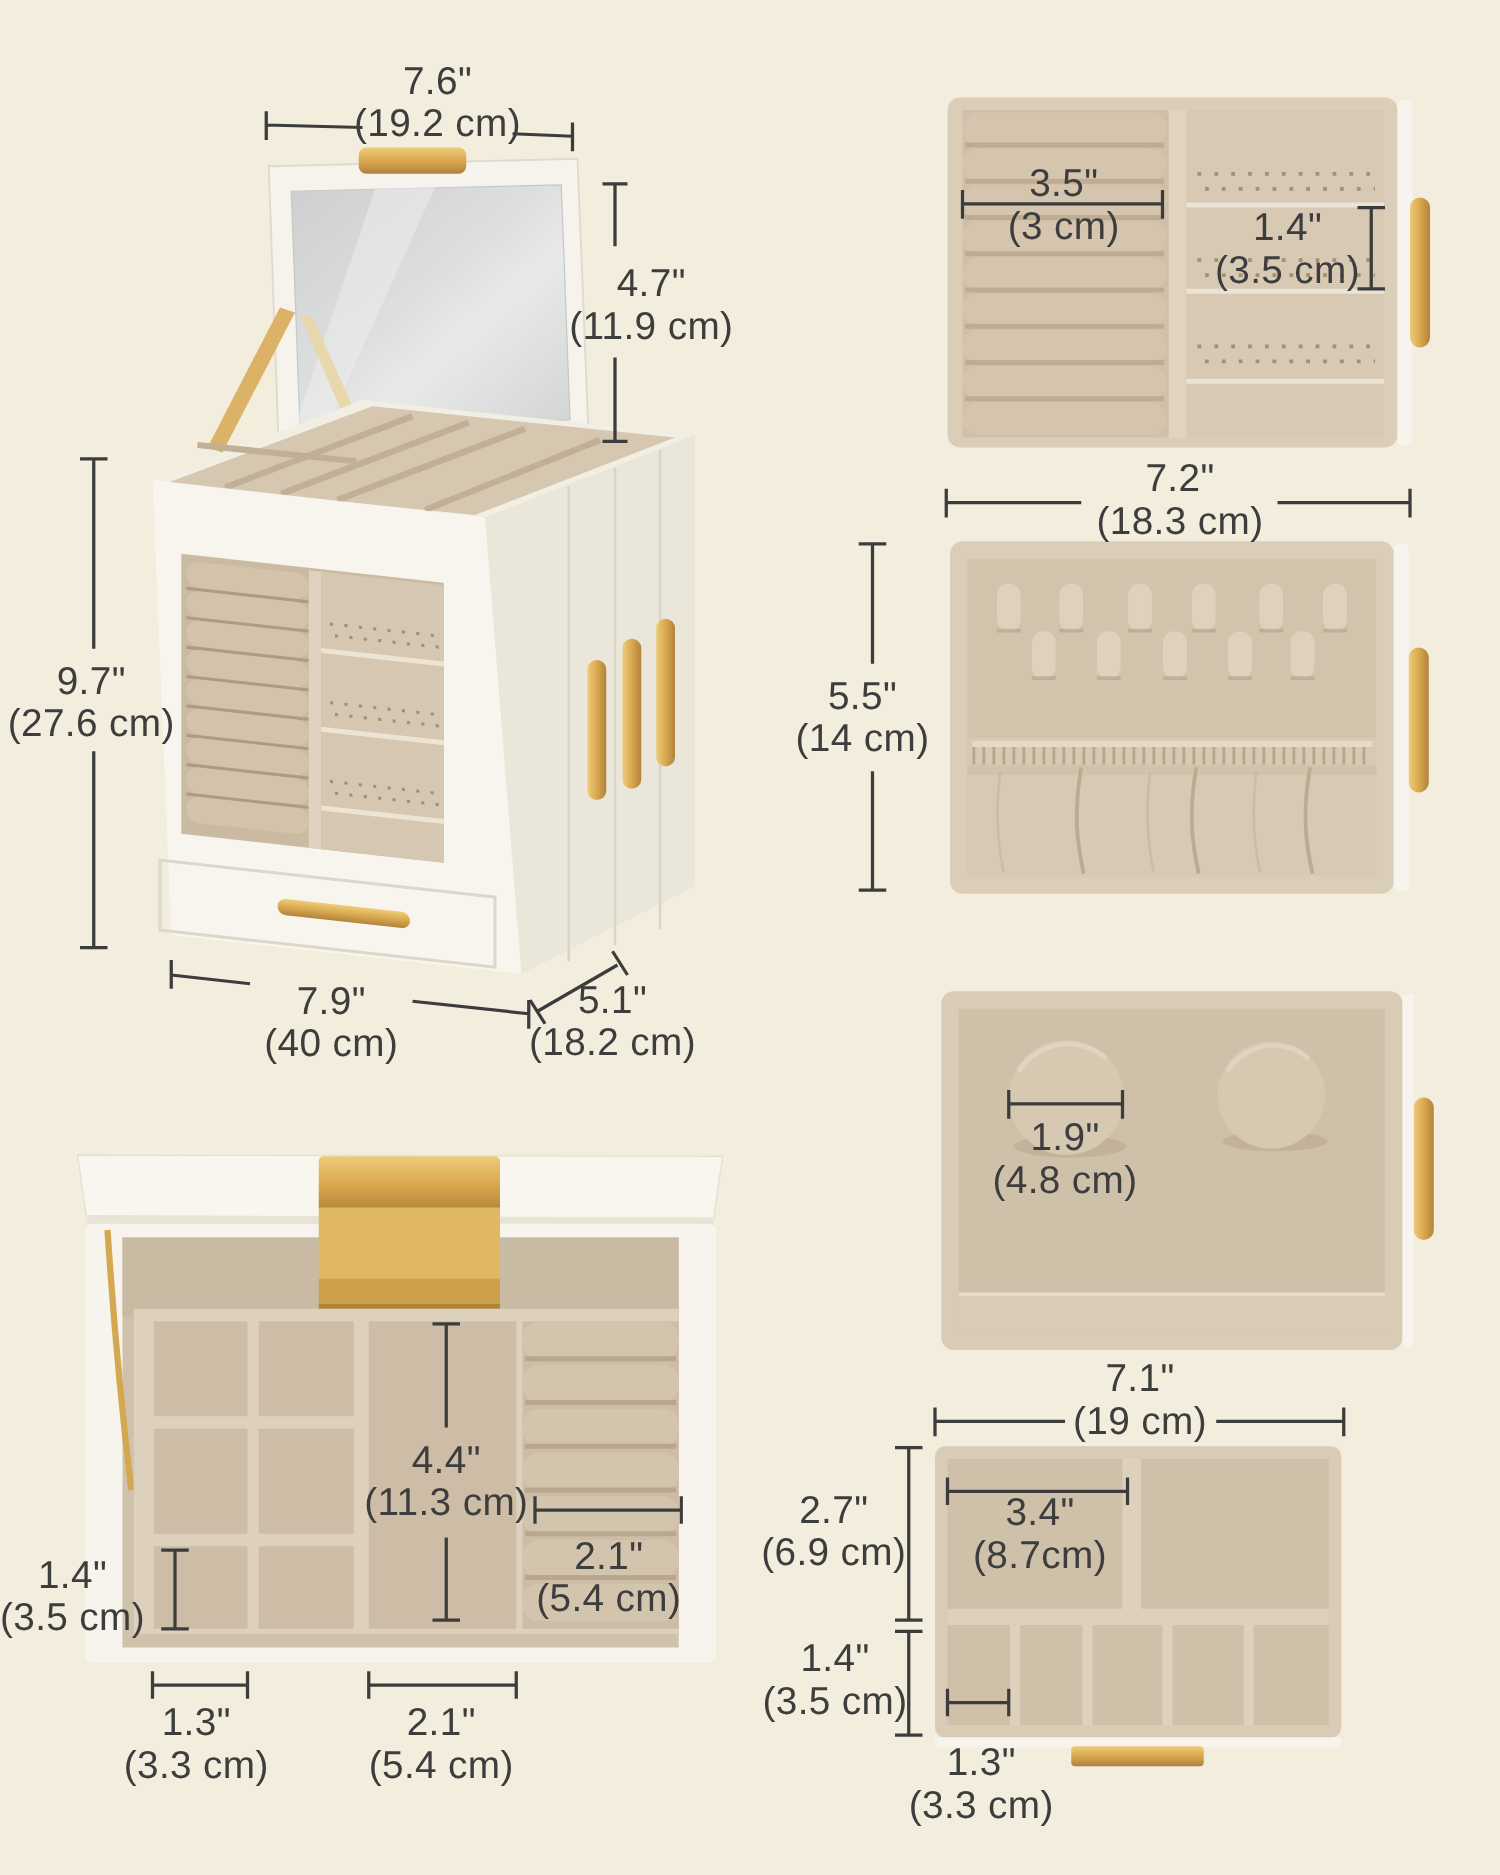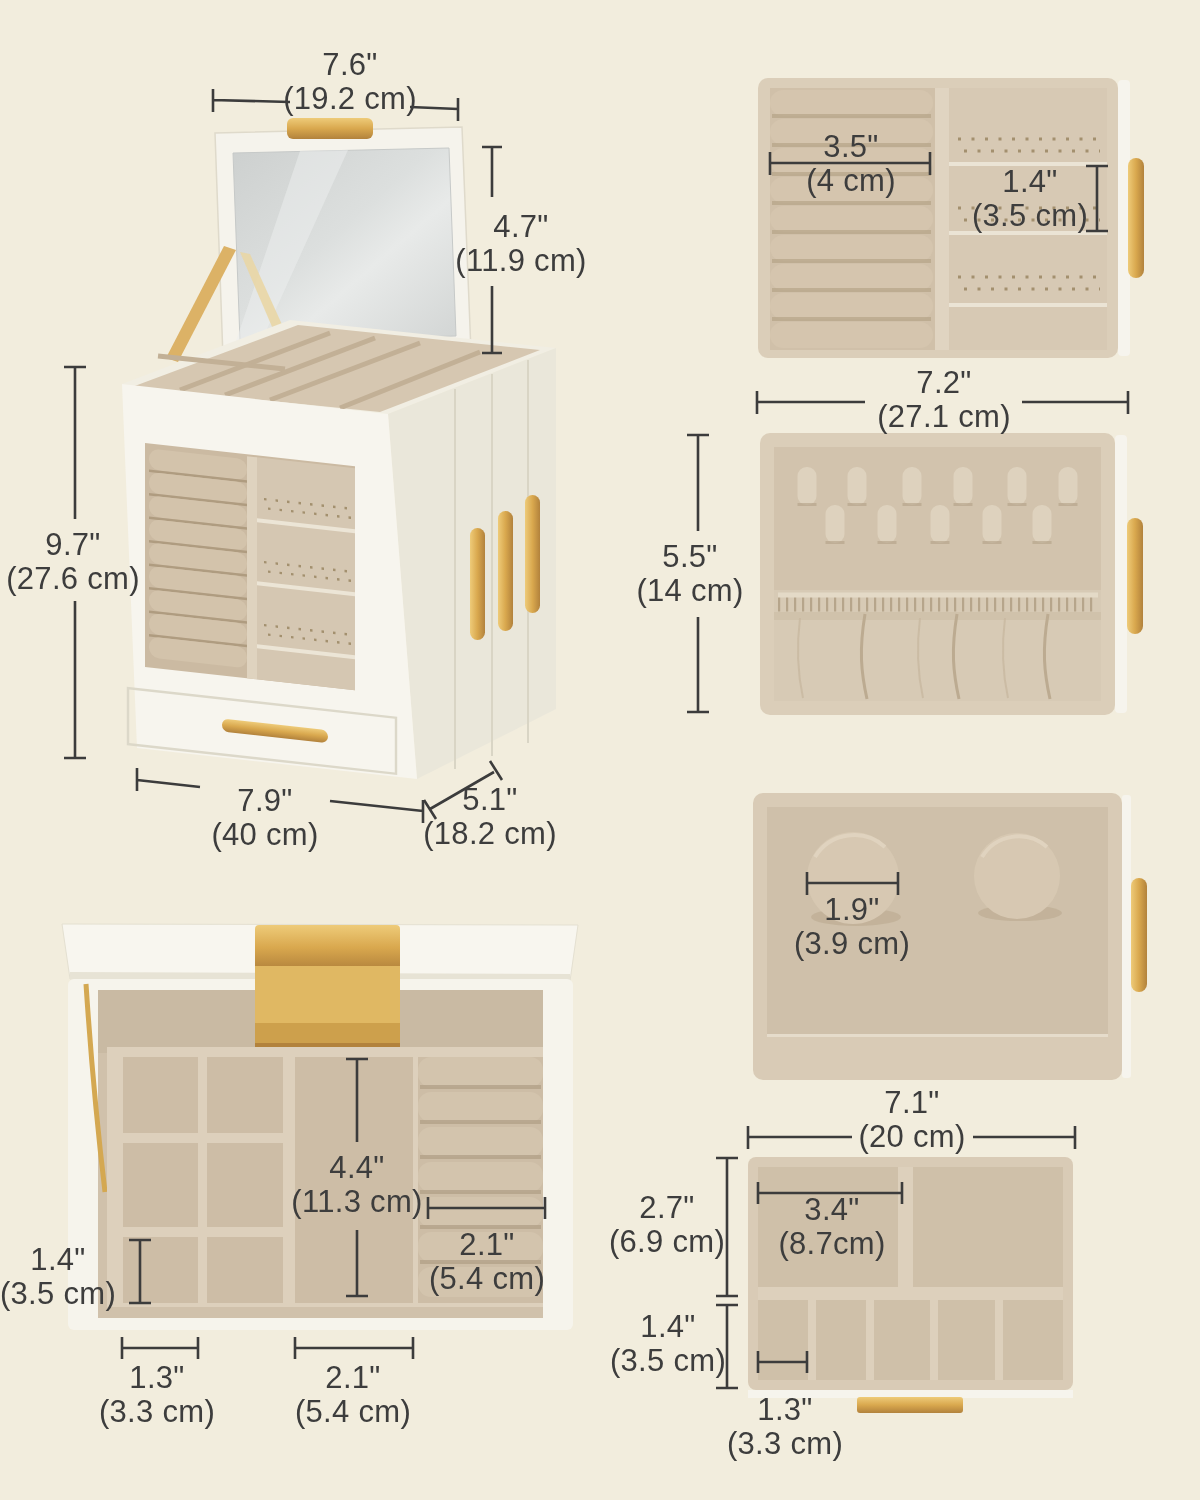--- a/index.html
+++ b/index.html
@@ -303,41 +303,41 @@
 <div class="dim" style="left:265px;top:784px">
   <div>7.9"</div>
   <div>(40 cm)</div>
 </div>
 <div class="dim" style="left:490px;top:783px">
   <div>5.1"</div>
   <div>(18.2 cm)</div>
 </div>
 <div class="dim" style="left:851px;top:130px">
   <div>3.5"</div>
-  <div>(4 cm)</div>
+  <div>(3 cm)</div>
 </div>
 <div class="dim" style="left:1030px;top:165px">
   <div>1.4"</div>
   <div>(3.5 cm)</div>
 </div>
 <div class="dim" style="left:944px;top:366px">
   <div>7.2"</div>
-  <div>(27.1 cm)</div>
+  <div>(18.3 cm)</div>
 </div>
 <div class="dim" style="left:690px;top:540px">
   <div>5.5"</div>
   <div>(14 cm)</div>
 </div>
 <div class="dim" style="left:852px;top:893px">
   <div>1.9"</div>
-  <div>(3.9 cm)</div>
+  <div>(4.8 cm)</div>
 </div>
 <div class="dim" style="left:912px;top:1086px">
   <div>7.1"</div>
-  <div>(20 cm)</div>
+  <div>(19 cm)</div>
 </div>
 <div class="dim" style="left:667px;top:1191px">
   <div>2.7"</div>
   <div>(6.9 cm)</div>
 </div>
 <div class="dim" style="left:832px;top:1193px">
   <div>3.4"</div>
   <div>(8.7cm)</div>
 </div>
 <div class="dim" style="left:668px;top:1310px">

